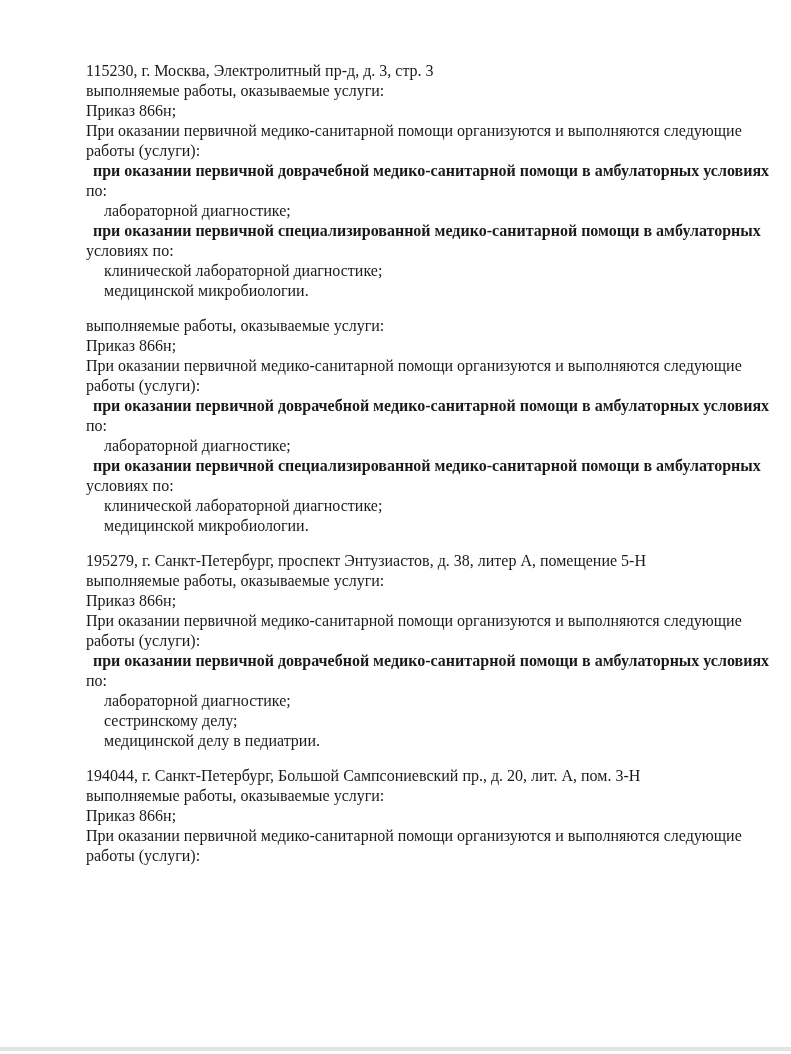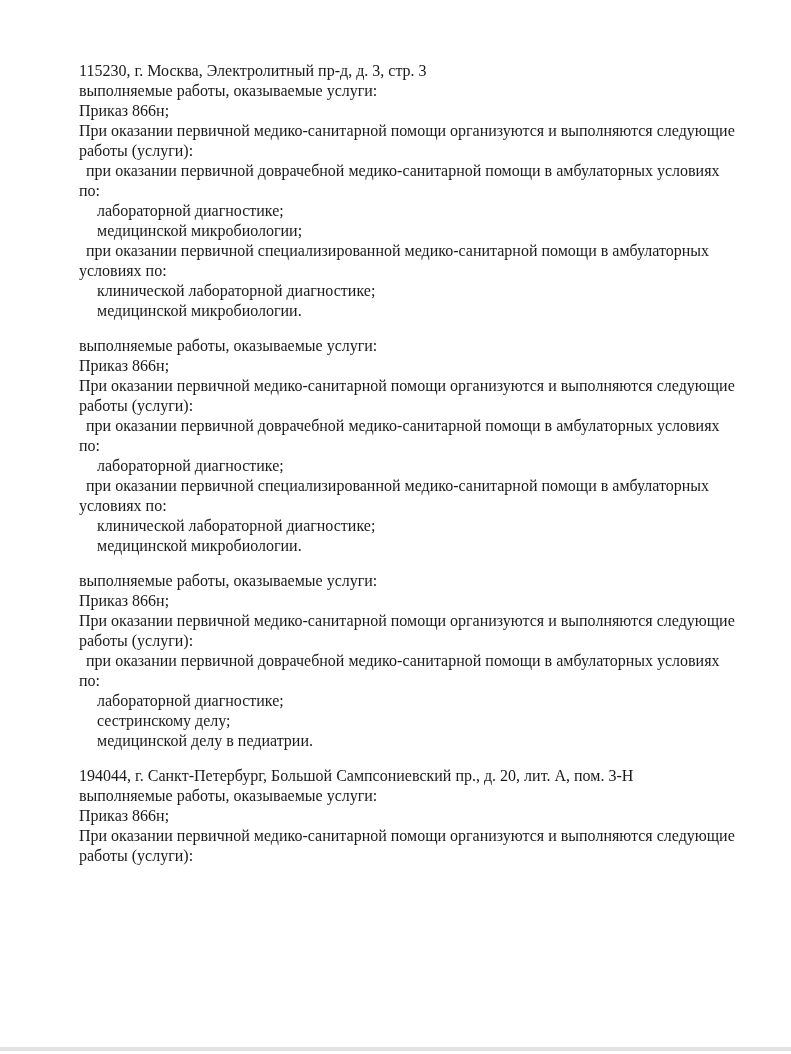--- a/index.html
+++ b/index.html
@@ -6,32 +6,32 @@
   html, body {
     width: 791px;
     height: 1054px;
     background: #ffffff;
     overflow: hidden;
     position: relative;
     font-family: "Liberation Serif", "DejaVu Serif", serif;
   }
   .doc {
     position: absolute;
-    left: 79px;
+    left: 86px;
     top: 61px;
     width: 665px;
     font-size: 16px;
     line-height: 20px;
     color: #1a1a1a;
   }
   .section { margin-bottom: 15px; }
   .section:last-child { margin-bottom: 12px; }
   .line { white-space: nowrap; }
   .i0 { padding-left: 0; }
-  .i1 { padding-left: 7px; }
+  .i1 { padding-left: 7px; font-weight: bold; }
   .i2 { padding-left: 18px; }
   .bottom-divider {
     position: absolute;
     left: 0;
     top: 1047px;
     width: 791px;
     height: 4px;
   }
 </style>
 </head>
@@ -40,40 +40,40 @@
 <main class="doc" style="color: rgb(26, 26, 26);">
     <section class="section">
       <div class="line i0">115230, г. Москва, Электролитный пр-д, д. 3, стр. 3</div>
       <div class="line i0">выполняемые работы, оказываемые услуги:</div>
       <div class="line i0">Приказ 866н;</div>
       <div class="line i0">При оказании первичной медико-санитарной помощи организуются и выполняются следующие</div>
       <div class="line i0">работы (услуги):</div>
       <div class="line i1">при оказании первичной доврачебной медико-санитарной помощи в амбулаторных условиях</div>
       <div class="line i0">по:</div>
       <div class="line i2">лабораторной диагностике;</div>
-      <div class="line i2">медицинской микробиологии;</div>
       <div class="line i1">при оказании первичной специализированной медико-санитарной помощи в амбулаторных</div>
       <div class="line i0">условиях по:</div>
       <div class="line i2">клинической лабораторной диагностике;</div>
       <div class="line i2">медицинской микробиологии.</div>
     </section>
     <section class="section">
       <div class="line i0">выполняемые работы, оказываемые услуги:</div>
       <div class="line i0">Приказ 866н;</div>
       <div class="line i0">При оказании первичной медико-санитарной помощи организуются и выполняются следующие</div>
       <div class="line i0">работы (услуги):</div>
       <div class="line i1">при оказании первичной доврачебной медико-санитарной помощи в амбулаторных условиях</div>
       <div class="line i0">по:</div>
       <div class="line i2">лабораторной диагностике;</div>
       <div class="line i1">при оказании первичной специализированной медико-санитарной помощи в амбулаторных</div>
       <div class="line i0">условиях по:</div>
       <div class="line i2">клинической лабораторной диагностике;</div>
       <div class="line i2">медицинской микробиологии.</div>
     </section>
     <section class="section">
+      <div class="line i0">195279, г. Санкт-Петербург, проспект Энтузиастов, д. 38, литер А, помещение 5-Н</div>
       <div class="line i0">выполняемые работы, оказываемые услуги:</div>
       <div class="line i0">Приказ 866н;</div>
       <div class="line i0">При оказании первичной медико-санитарной помощи организуются и выполняются следующие</div>
       <div class="line i0">работы (услуги):</div>
       <div class="line i1">при оказании первичной доврачебной медико-санитарной помощи в амбулаторных условиях</div>
       <div class="line i0">по:</div>
       <div class="line i2">лабораторной диагностике;</div>
       <div class="line i2">сестринскому делу;</div>
       <div class="line i2">медицинской делу в педиатрии.</div>
     </section>

